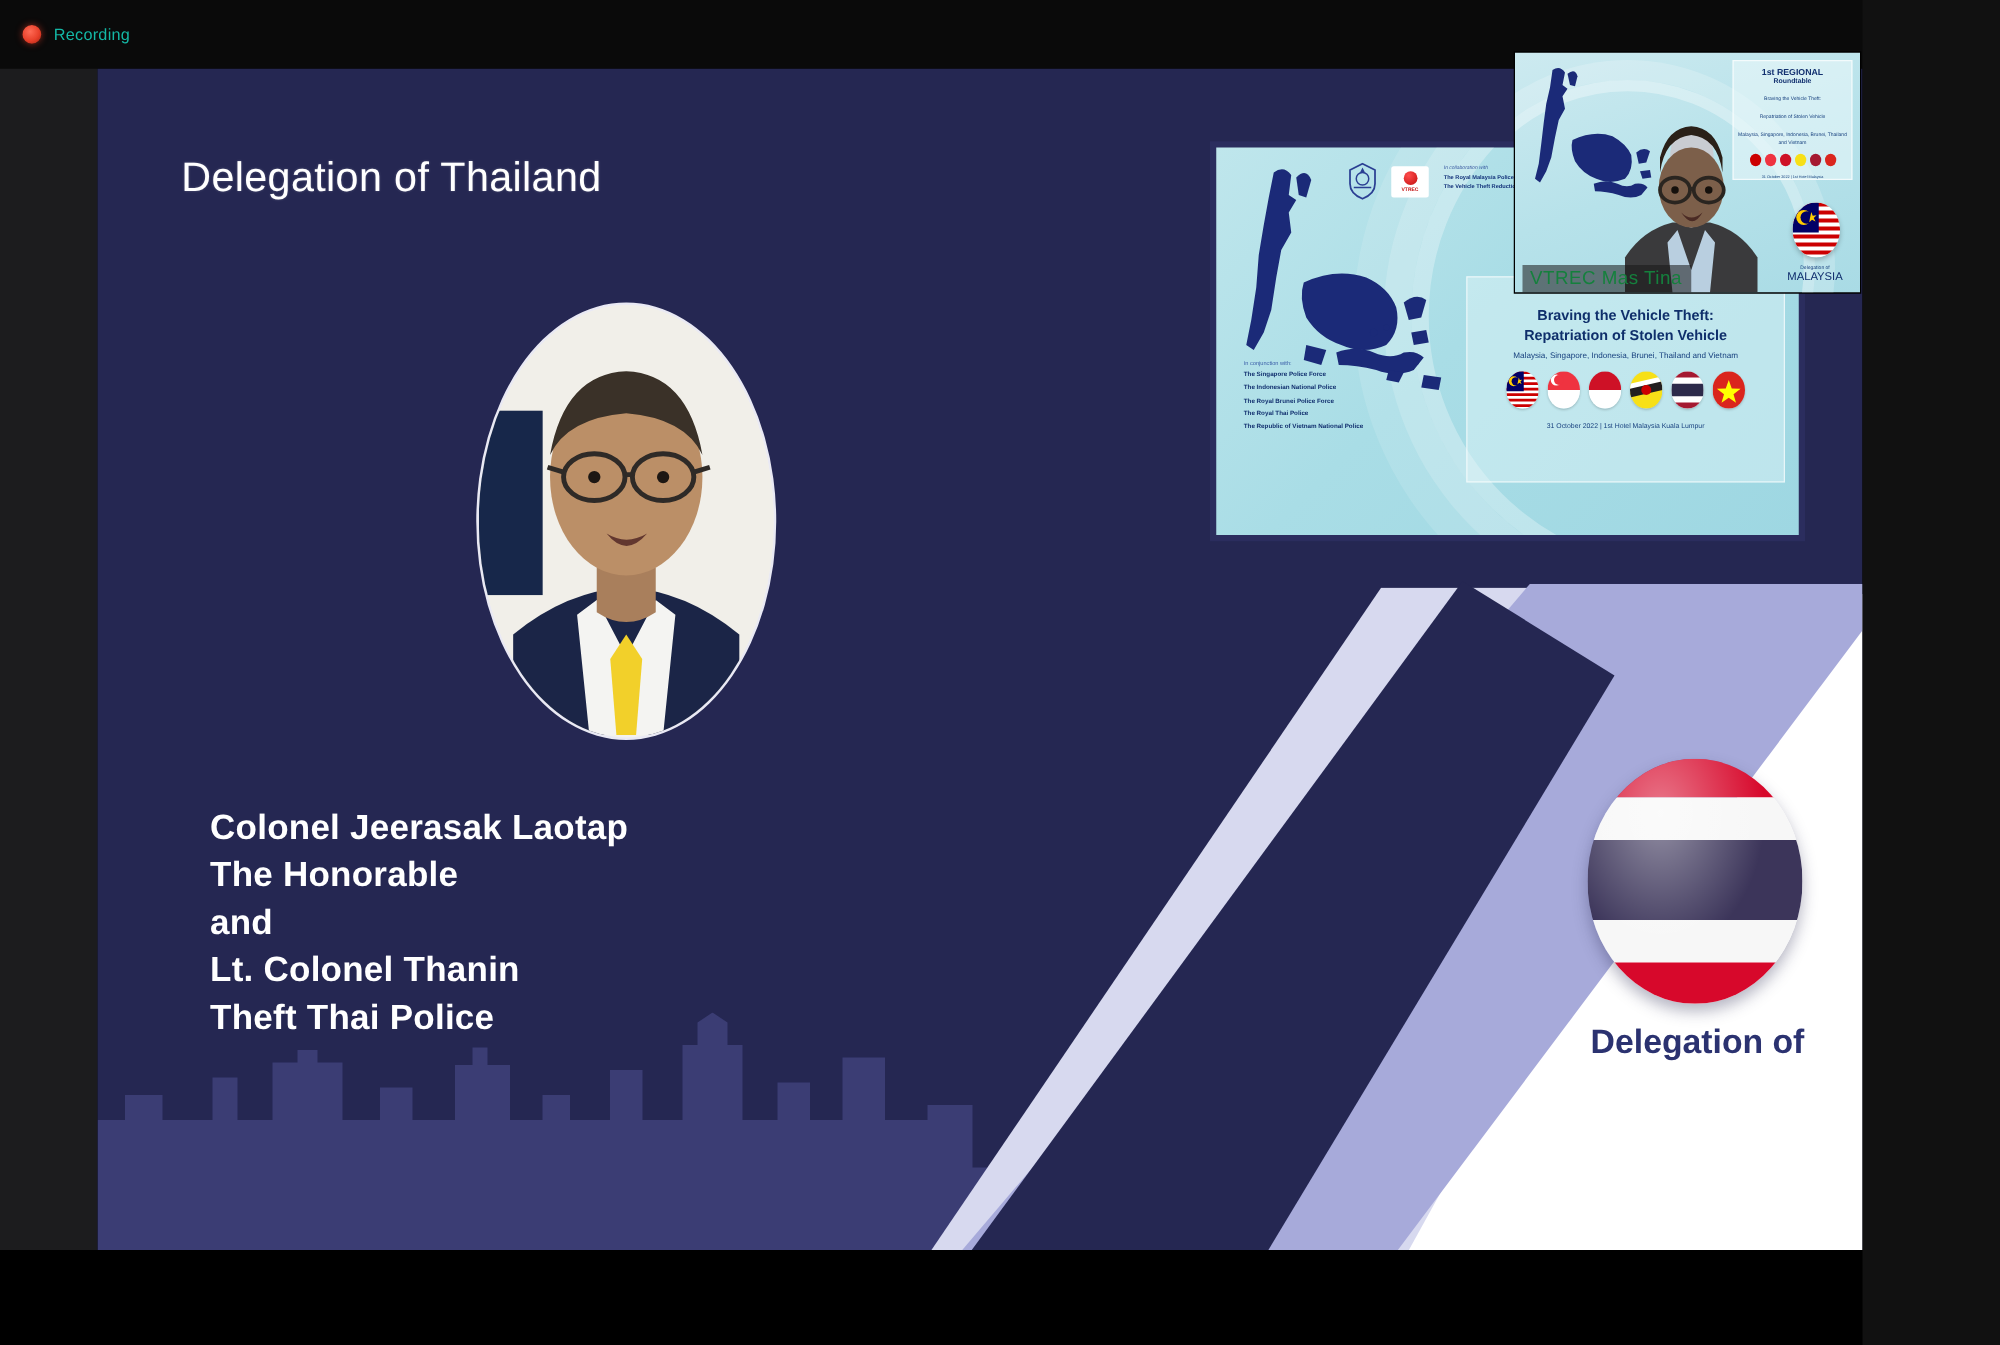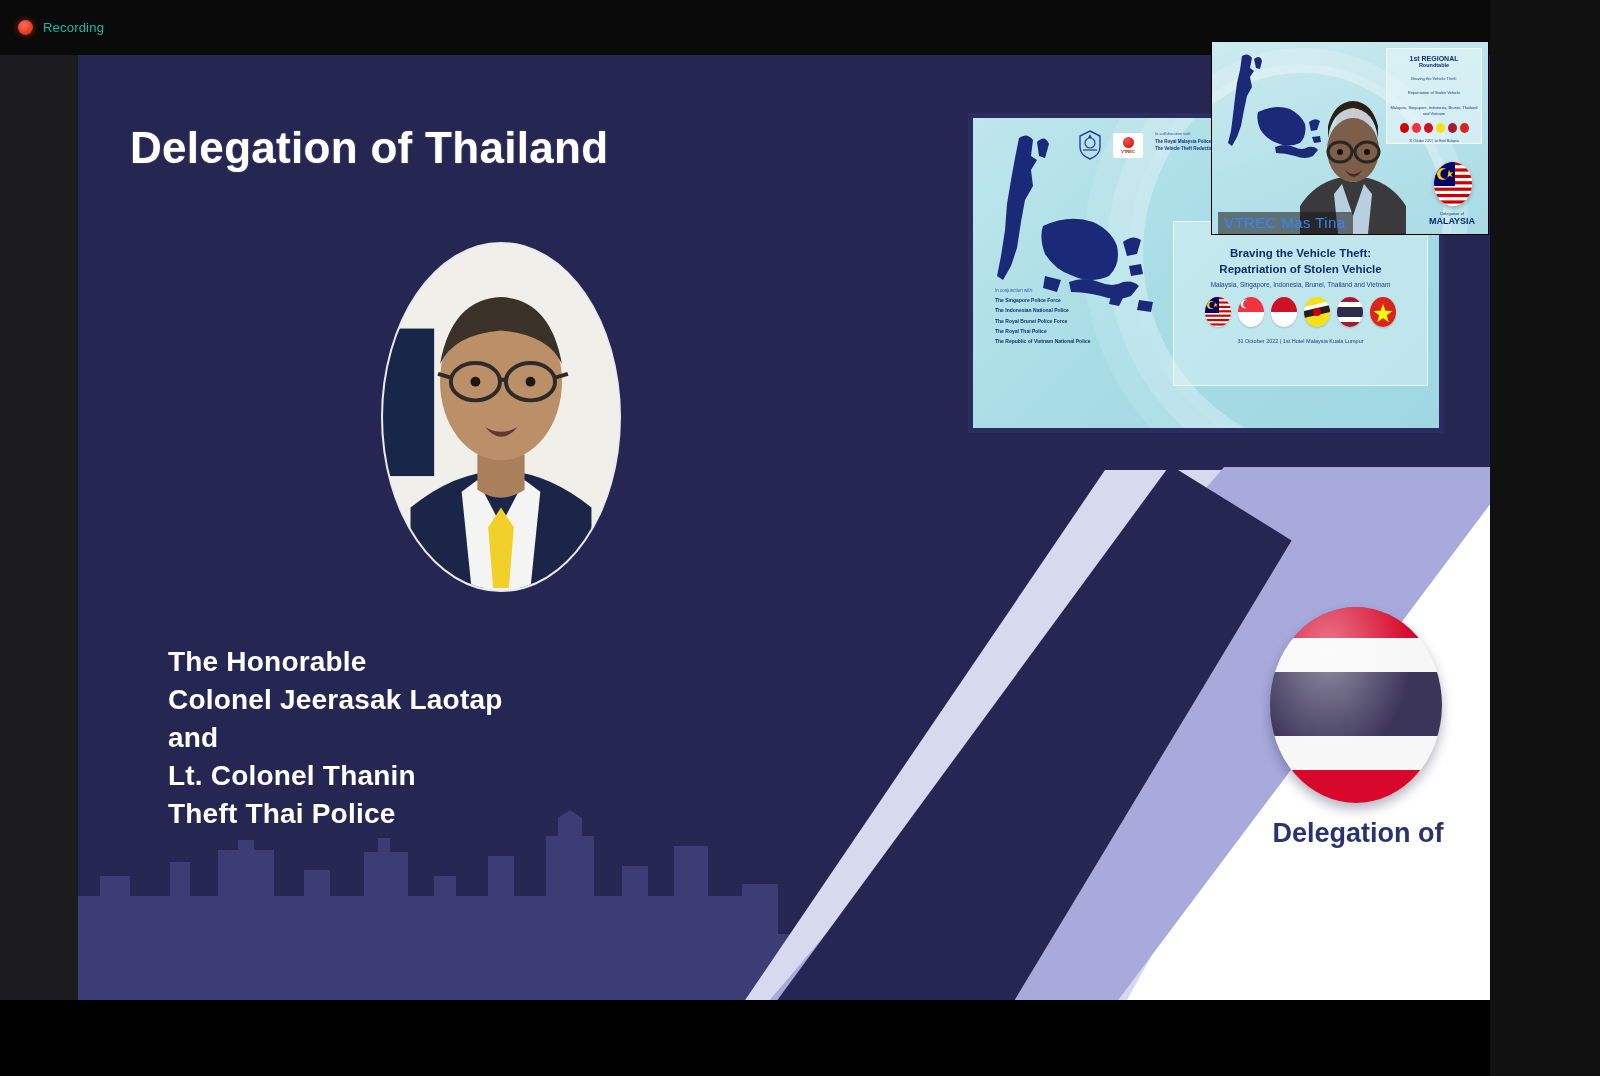--- a/index.html
+++ b/index.html
@@ -66,22 +66,22 @@
     clip-path: polygon(70% 0%, 86% 13%, 46% 100%, 14% 100%);
   }
 
   
   .skyline{
     position:absolute; left:0; bottom:0; width:1100px; height:190px;
   }
 
   
   .slide-title{
-    position:absolute; left:52px; top:68px;
-    font-size:44px; font-weight:bold; color:#ffffff;
+    position:absolute; left:67px; top:68px;
+    font-size:33px; font-weight:normal; color:#ffffff;
     letter-spacing:.3px;
     text-shadow:0 0 2px rgba(255,255,255,.25);
   }
 
   
   .portrait-wrap{
     position:absolute; left:303px; top:187px; width:240px; height:350px;
   }
   .portrait-ring{
     position:absolute; inset:0;
@@ -204,25 +204,25 @@
   .pip-t2{ font-size:4px; color:#17407e; margin-top:8px; line-height:1.6; }
   .pip-fl{ display:flex; justify-content:center; gap:3px; margin-top:5px; }
   .pip-fl i{ width:9px;height:10px;border-radius:50%;display:block; }
   .pip-dt{ font-size:3px; color:#17407e; margin-top:6px; }
   .pip-my{
     position:absolute; right:16px; bottom:28px; width:38px; height:44px;
     border-radius:50%; overflow:hidden; box-shadow:0 2px 4px rgba(0,0,0,.25);
   }
   .pip-mylbl{ position:absolute; right:8px; bottom:8px; width:56px; text-align:center; }
   .pip-mylbl .a{ font-size:4px; color:#17407e; }
-  .pip-mylbl .b{ font-size:9px; color:#0d2a6b; font-weight:bold;text-align:center; }
+  .pip-mylbl .b{ font-size:9px; color:#0d2a6b; font-weight:normal;text-align:center; }
   .pip-person{ position:absolute; left:86px; top:56px; width:110px; height:136px; }
   .pip-name{
     position:absolute; left:6px; bottom:0px; padding:2px 8px 3px 6px;
-    background:rgba(24,24,24,.55); color:#3b82f6;
+    background:rgba(24,24,24,.55); color:#15803d;
     font-size:15px; letter-spacing:.4px;
   }
 </style>
 </head>
 <body>
 
 <div id="root">
 
   <div class="left-rail"></div>
 
@@ -277,22 +277,22 @@
               <path d="M175 136 L188 132"></path>
           </g>
           <ellipse cx="94" cy="140" rx="5" ry="5" fill="#1d1713"></ellipse>
           <ellipse cx="150" cy="140" rx="5" ry="5" fill="#1d1713"></ellipse>
           <path d="M104 186 Q120 196 137 186 Q120 206 104 186 Z" fill="#62372f"></path>
         </svg>
       </div>
     </div>
 
     <div class="names">
+      <div>Colonel Jeerasak Laotap</div>
       <div>The Honorable</div>
-      <div>Colonel Jeerasak Laotap</div>
       <div>and</div>
       <div>Lt. Colonel Thanin</div>
       <div>Theft Thai Police</div>
     </div>
 
     <div class="th-badge">
       <div class="th-s" style="top:0;    height:16%; background:#d7082b;"></div>
       <div class="th-s" style="top:16%;  height:17%; background:#f7f7f7;"></div>
       <div class="th-s" style="top:33%;  height:33%; background:#3c355a;"></div>
       <div class="th-s" style="top:66%;  height:17%; background:#f7f7f7;"></div>

